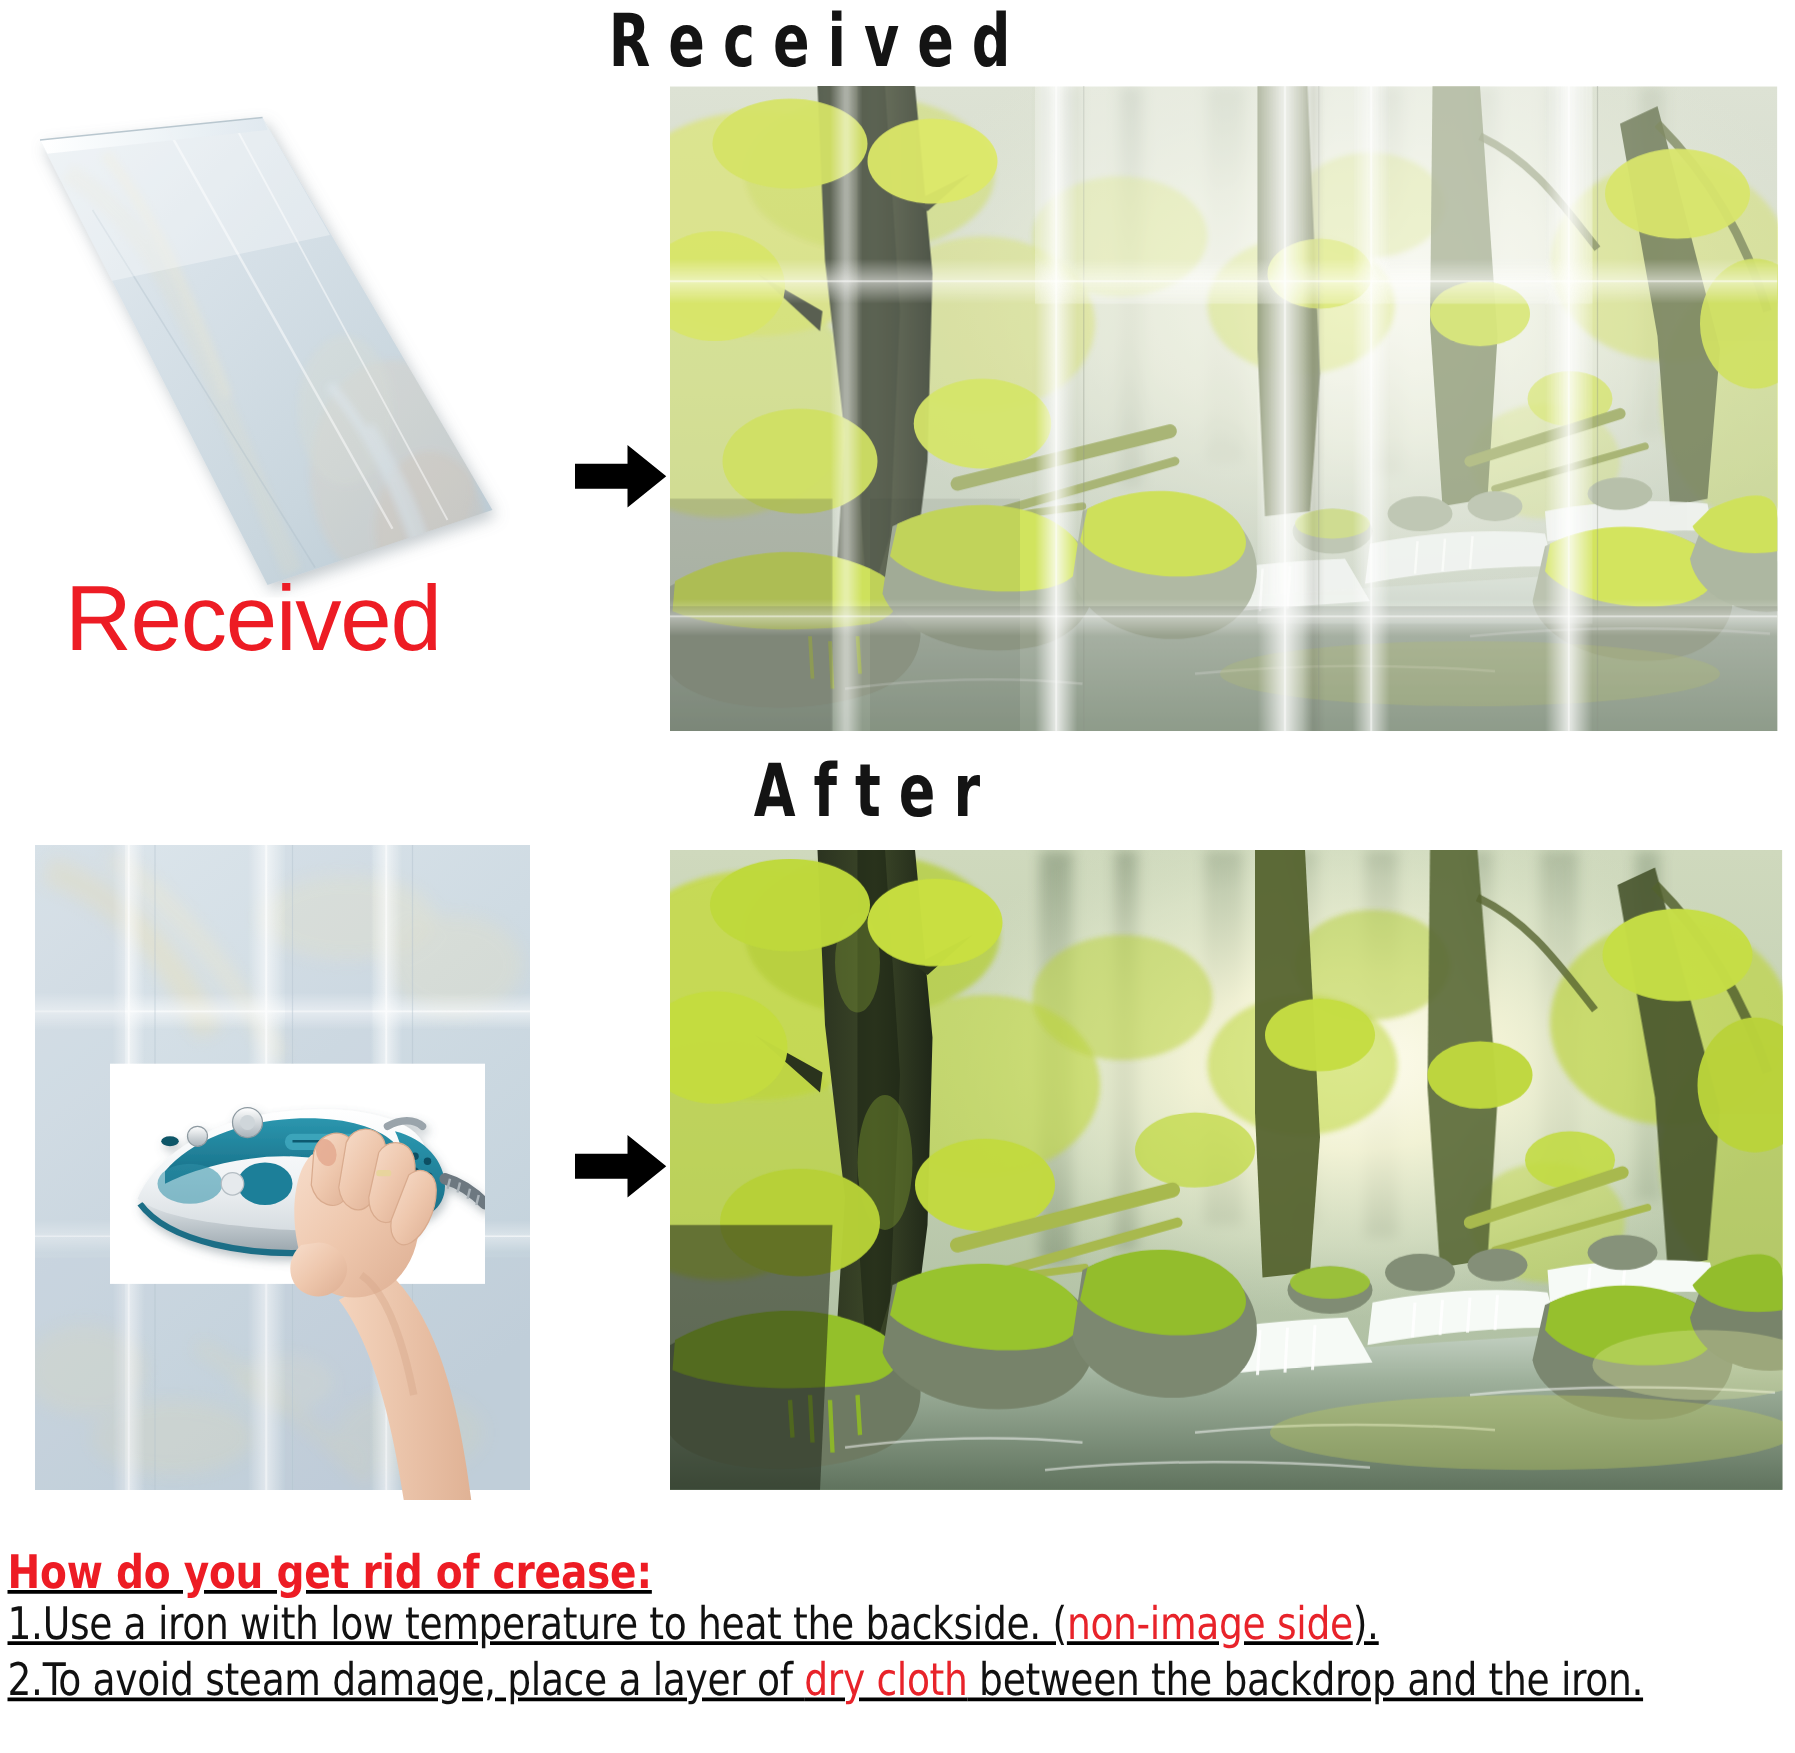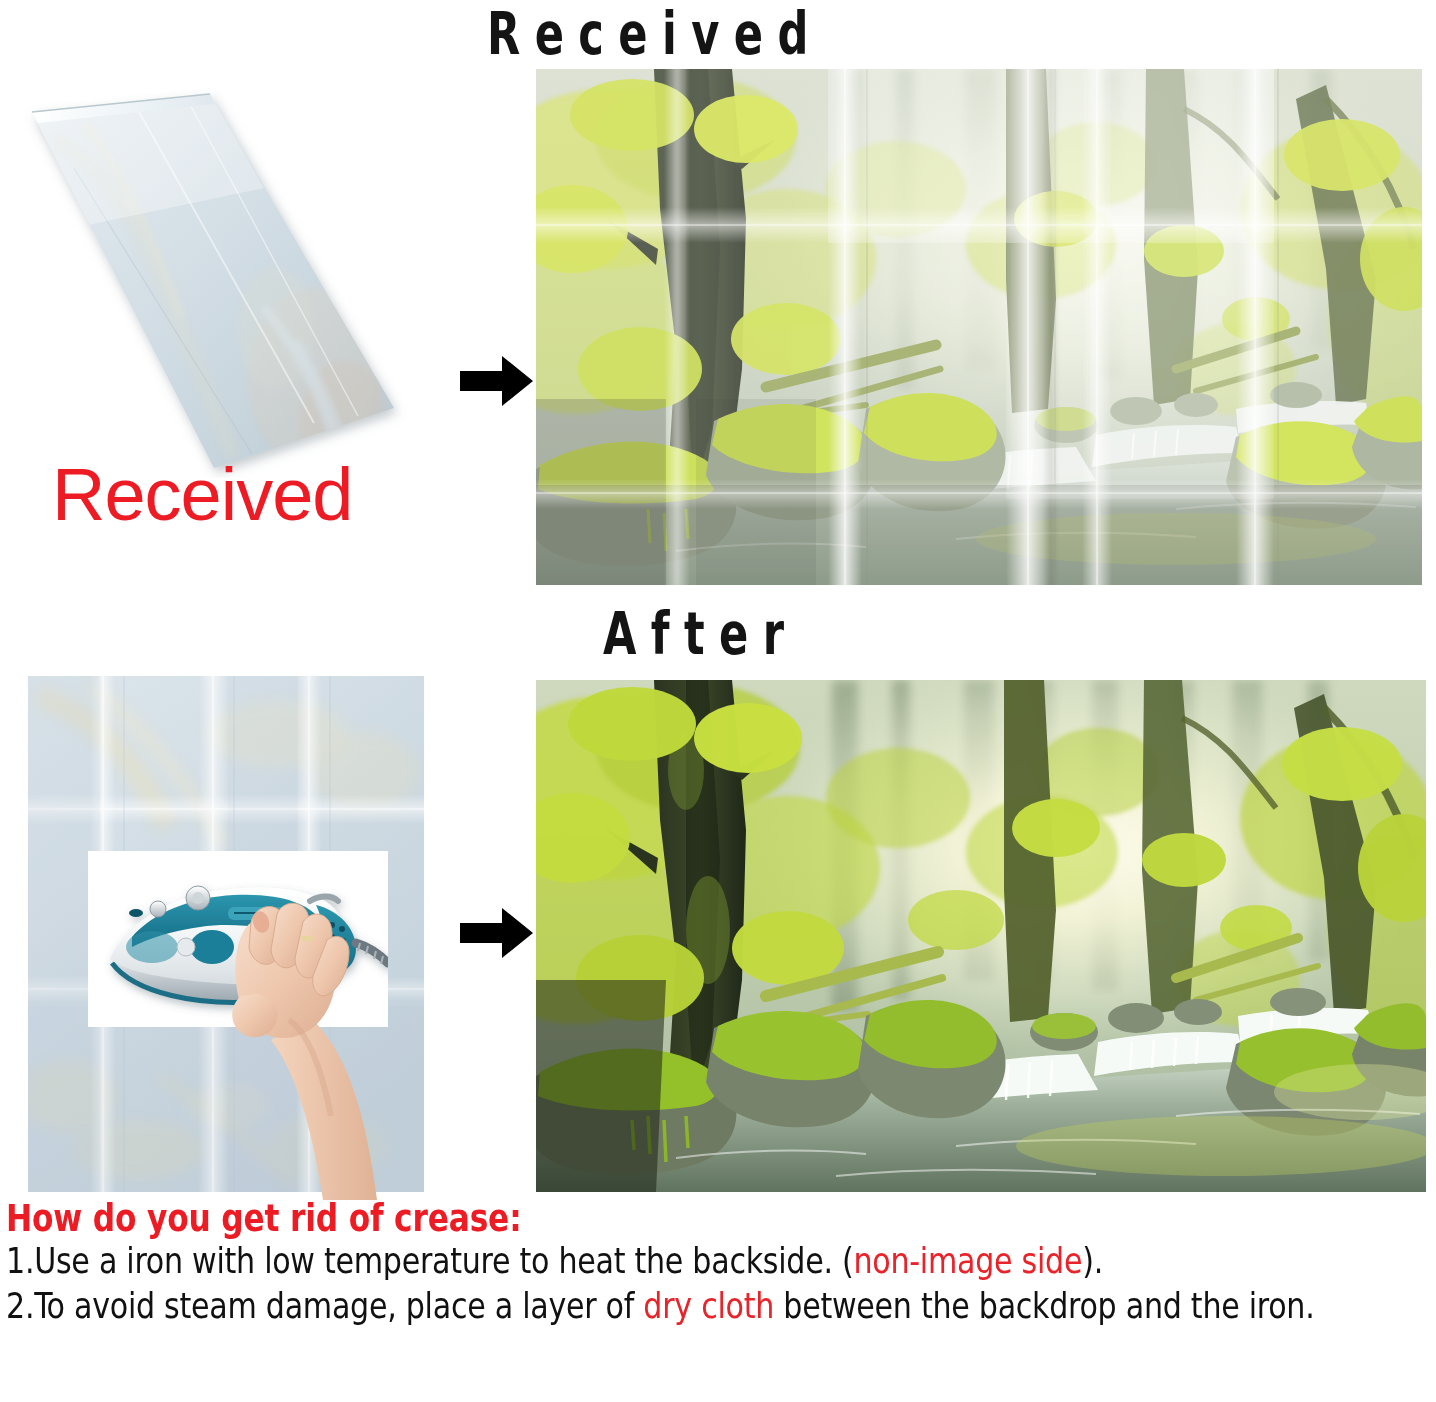--- a/index.html
+++ b/index.html
@@ -42,21 +42,21 @@
 
   
   #iron-card{position:absolute;left:88px;top:851px;width:300px;height:176px;
              background:#fff;z-index:4;}
   #iron-card svg{display:block;width:100%;height:100%;}
   #hand-overlay{position:absolute;left:215px;top:900px;width:190px;height:300px;z-index:5;
                 pointer-events:none;}
   #hand-overlay svg{display:block;width:100%;height:100%;}
 
   
-  #footer{position:absolute;left:6px;top:1199px;width:1424px;}
+  #footer{position:absolute;left:6px;top:1238px;width:1424px;text-decoration:underline;}
   .f-head{font-family:"DejaVu Sans Condensed","Liberation Sans",sans-serif;
           font-weight:bold;font-size:37px;color:#ED1C24;line-height:1.08;
           letter-spacing:-.2px;transform:scaleX(.94);transform-origin:left center;}
   .f-line{font-family:"DejaVu Sans Condensed","Liberation Sans",sans-serif;
           font-weight:400;font-size:36px;color:#111;line-height:1.24;white-space:nowrap;
           letter-spacing:-.3px;transform:scaleX(.93);transform-origin:left center;}
   .red{color:#E8232A;}
 </style>
 </head>
 <body>

